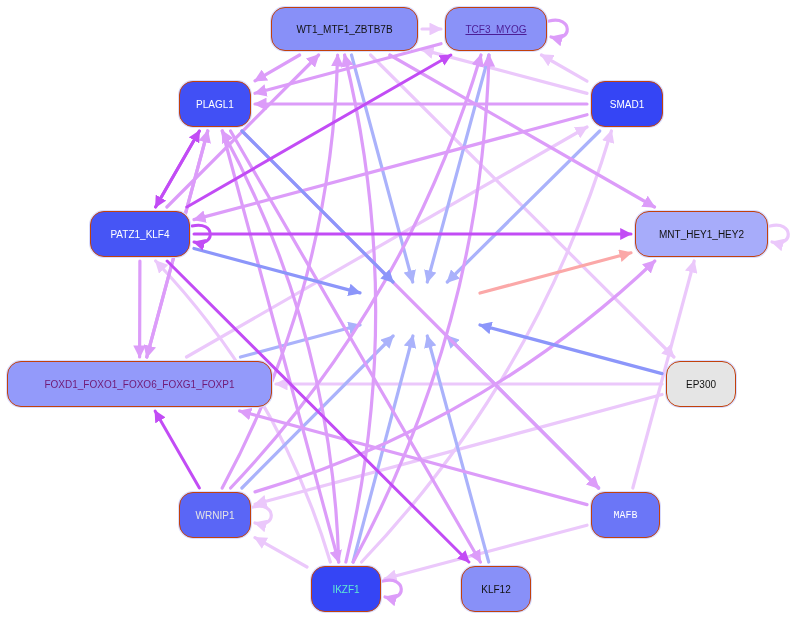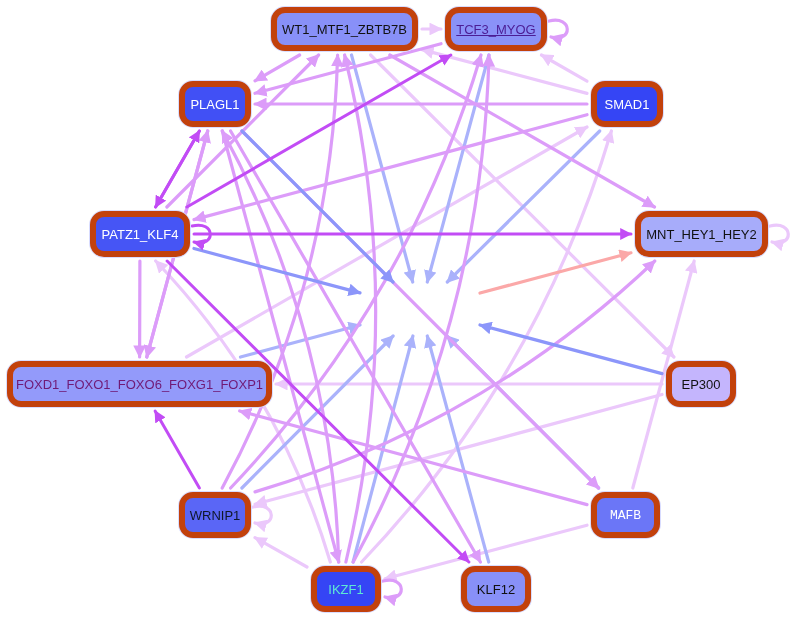--- a/index.html
+++ b/index.html
@@ -1,24 +1,24 @@
 <!DOCTYPE html>
 <html><head>
   <meta charset="utf-8">
   <style>
     html, body { margin: 0; padding: 0; background: #ffffff; }
     #canvas { position: relative; width: 797px; height: 620px; overflow: hidden; background: #ffffff; font-family: "Liberation Sans", sans-serif; }
     svg#edges { position: absolute; left: 0; top: 0; }
     .node {
       position: absolute; box-sizing: border-box;
       border-radius: 14px;
-      border: 6px solid #c2410c;
+      border: 1px solid #c2410c;
       box-shadow: 0 0 0 1px #d8dcff;
       display: flex; align-items: center; justify-content: center;
-      font-size: 13px; white-space: nowrap; cursor: pointer;
+      font-size: 10px; white-space: nowrap; cursor: pointer;
     }
     .node span { pointer-events: none; }
   </style>
 </head>
 <body>
 
 <div id="canvas">
   <svg id="edges" width="797" height="620">
     <defs id="markers">
         <marker id="arrow-activation_strong" viewBox="0 0 10 10" refX="9" refY="5" markerWidth="4" markerHeight="4" orient="auto-start-reverse">
@@ -112,24 +112,24 @@
     </div>
   <div class="node" style="left: 90px; top: 211px; width: 100px; height: 46px; background: rgb(70, 85, 245); color: rgb(255, 255, 255);">
     <span>PATZ1_KLF4</span>
     </div>
   <div class="node" style="left: 635px; top: 211px; width: 133px; height: 46px; background: rgb(167, 172, 250); color: rgb(17, 17, 17);">
     <span>MNT_HEY1_HEY2</span>
     </div>
   <div class="node" style="left: 7px; top: 361px; width: 265px; height: 46px; background: rgb(147, 154, 250); color: #701a75;">
     <span>FOXD1_FOXO1_FOXO6_FOXG1_FOXP1</span>
     </div>
-  <div class="node" style="left: 666px; top: 361px; width: 70px; height: 46px; background: #c4b5fd; color: rgb(17, 17, 17);">
+  <div class="node" style="left: 666px; top: 361px; width: 70px; height: 46px; background: #e5e5e5; color: rgb(17, 17, 17);">
     <span>EP300</span>
     </div>
-  <div class="node" style="left: 179px; top: 492px; width: 72px; height: 46px; background: rgb(90, 102, 246); color: #0f172a;">
+  <div class="node" style="left: 179px; top: 492px; width: 72px; height: 46px; background: rgb(90, 102, 246); color: #e5e5e5;">
     <span>WRNIP1</span>
     </div>
   <div class="node" style="left: 591px; top: 492px; width: 69px; height: 46px; background: rgb(107, 118, 247); color: rgb(255, 255, 255); font-family: Liberation Mono, monospace;">
     <span>MAFB</span>
     </div>
   <div class="node" style="left: 311px; top: 566px; width: 70px; height: 46px; background: rgb(53, 69, 245); color: #5eead4;">
     <span>IKZF1</span>
     </div>
   <div class="node" style="left: 461px; top: 566px; width: 70px; height: 46px; background: rgb(136, 144, 248); color: rgb(17, 17, 17); text-align: center;">
     <span>KLF12</span>

